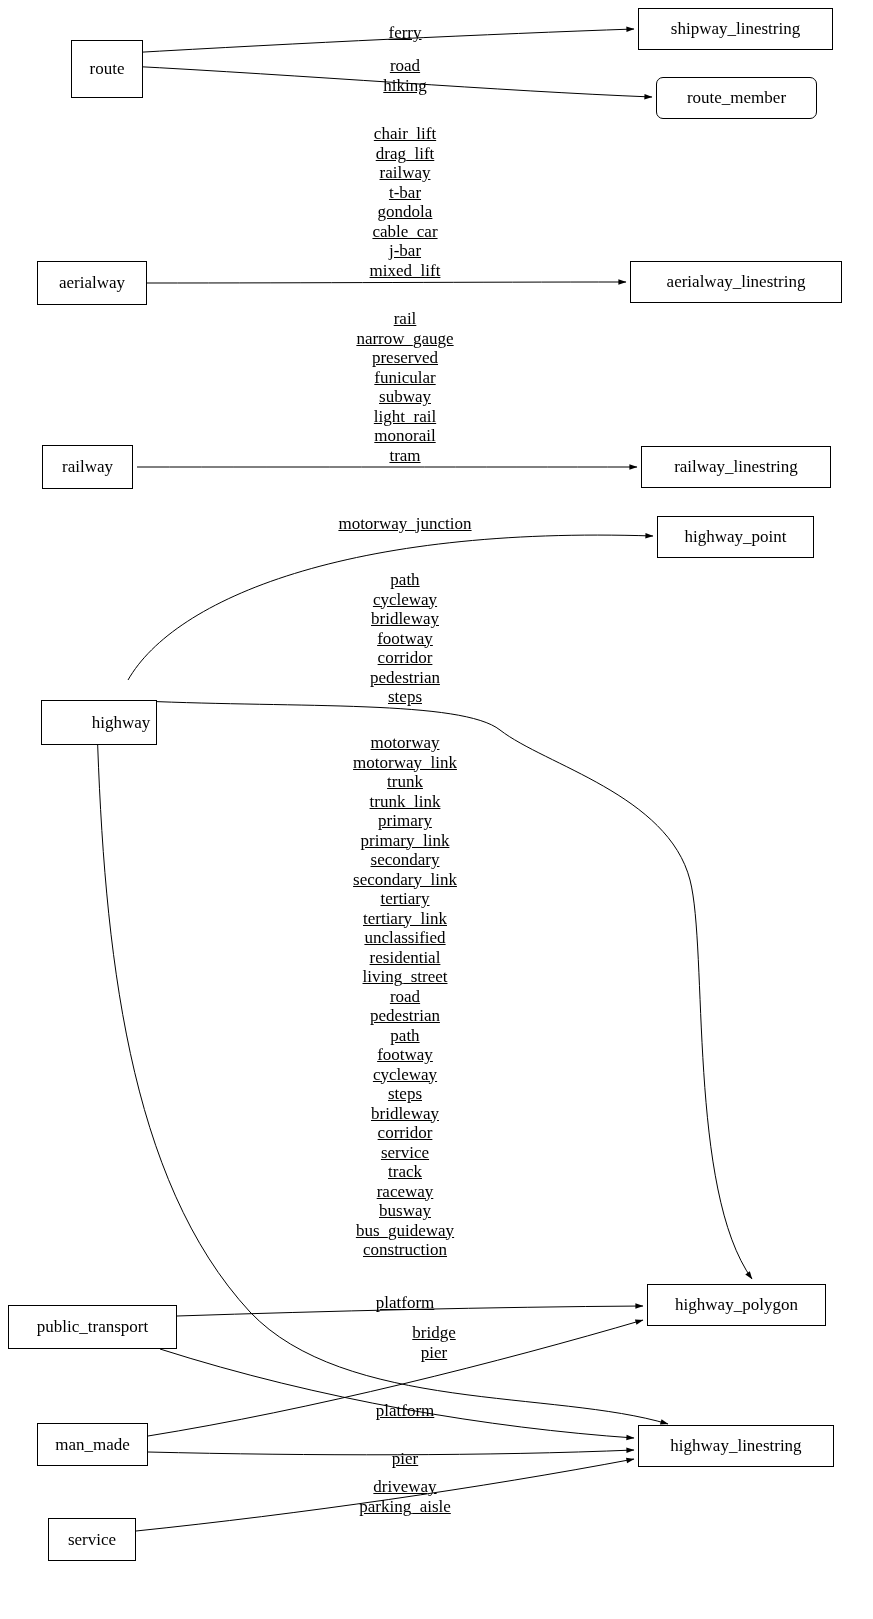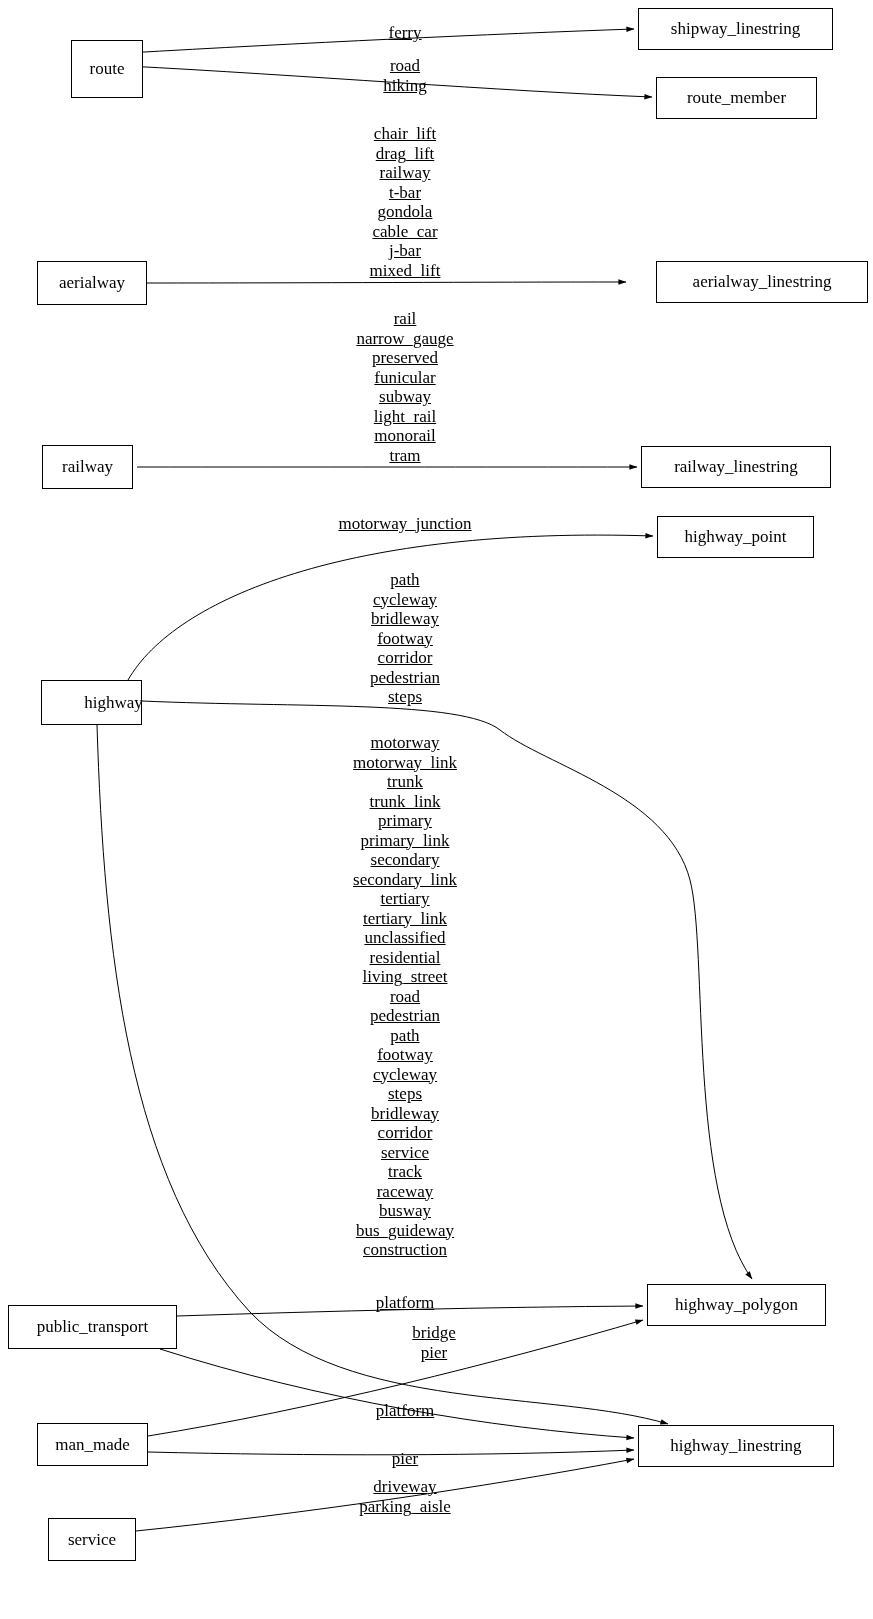--- a/index.html
+++ b/index.html
@@ -64,28 +64,28 @@
     <path marker-end="url(#arrow)" d="M177,1316 C330,1311 490,1307 643,1306"></path>
     <path marker-end="url(#arrow)" d="M148,1436 C310,1410 500,1362 643,1320"></path>
     <path marker-end="url(#arrow)" d="M160,1349 C320,1400 490,1428 634,1438"></path>
     <path marker-end="url(#arrow)" d="M148,1452 C310,1456 490,1456 634,1450"></path>
     <path marker-end="url(#arrow)" d="M136,1531 C300,1514 480,1488 634,1459"></path>
   </svg>
 
   <div class="node" style="left:71px; top:40px; width:72px; height:58px;">route</div>
   <div class="node" style="left:37px; top:261px; width:110px; height:44px;">aerialway</div>
   <div class="node" style="left:42px; top:445px; width:91px; height:44px;">railway</div>
-  <div class="node" style="left:41px; top:680px; width:101px; height:45px;padding-left:44px;">highway</div>
+  <div class="node" style="left:41px; top:700px; width:116px; height:45px;padding-left:44px;">highway</div>
   <div class="node" style="left:8px; top:1305px; width:169px; height:44px;">public_transport</div>
   <div class="node" style="left:37px; top:1423px; width:111px; height:43px;">man_made</div>
   <div class="node" style="left:48px; top:1518px; width:88px; height:43px;">service</div>
 
   <div class="node" style="left:638px; top:8px; width:195px; height:42px;">shipway_linestring</div>
-  <div class="node" style="left:656px; top:77px; width:161px; height:42px;">route_member</div>
-  <div class="node" style="left:630px; top:261px; width:212px; height:42px;margin-left:26px;">aerialway_linestring</div>
+  <div class="node" style="left:656px; top:77px; width:161px; height:42px;border-radius:7px;">route_member</div>
+  <div class="node" style="left:630px; top:261px; width:212px; height:42px;">aerialway_linestring</div>
   <div class="node" style="left:641px; top:446px; width:190px; height:42px;">railway_linestring</div>
   <div class="node" style="left:657px; top:516px; width:157px; height:42px;">highway_point</div>
   <div class="node" style="left:647px; top:1284px; width:179px; height:42px;">highway_polygon</div>
   <div class="node" style="left:638px; top:1425px; width:196px; height:42px;">highway_linestring</div>
 
   <div class="elabel" style="left:405px; top:23px;">ferry</div>
   <div class="elabel" style="left:405px; top:56px;">road
 hiking</div>
   <div class="elabel" style="left:405px; top:124px;">chair_lift
 drag_lift

